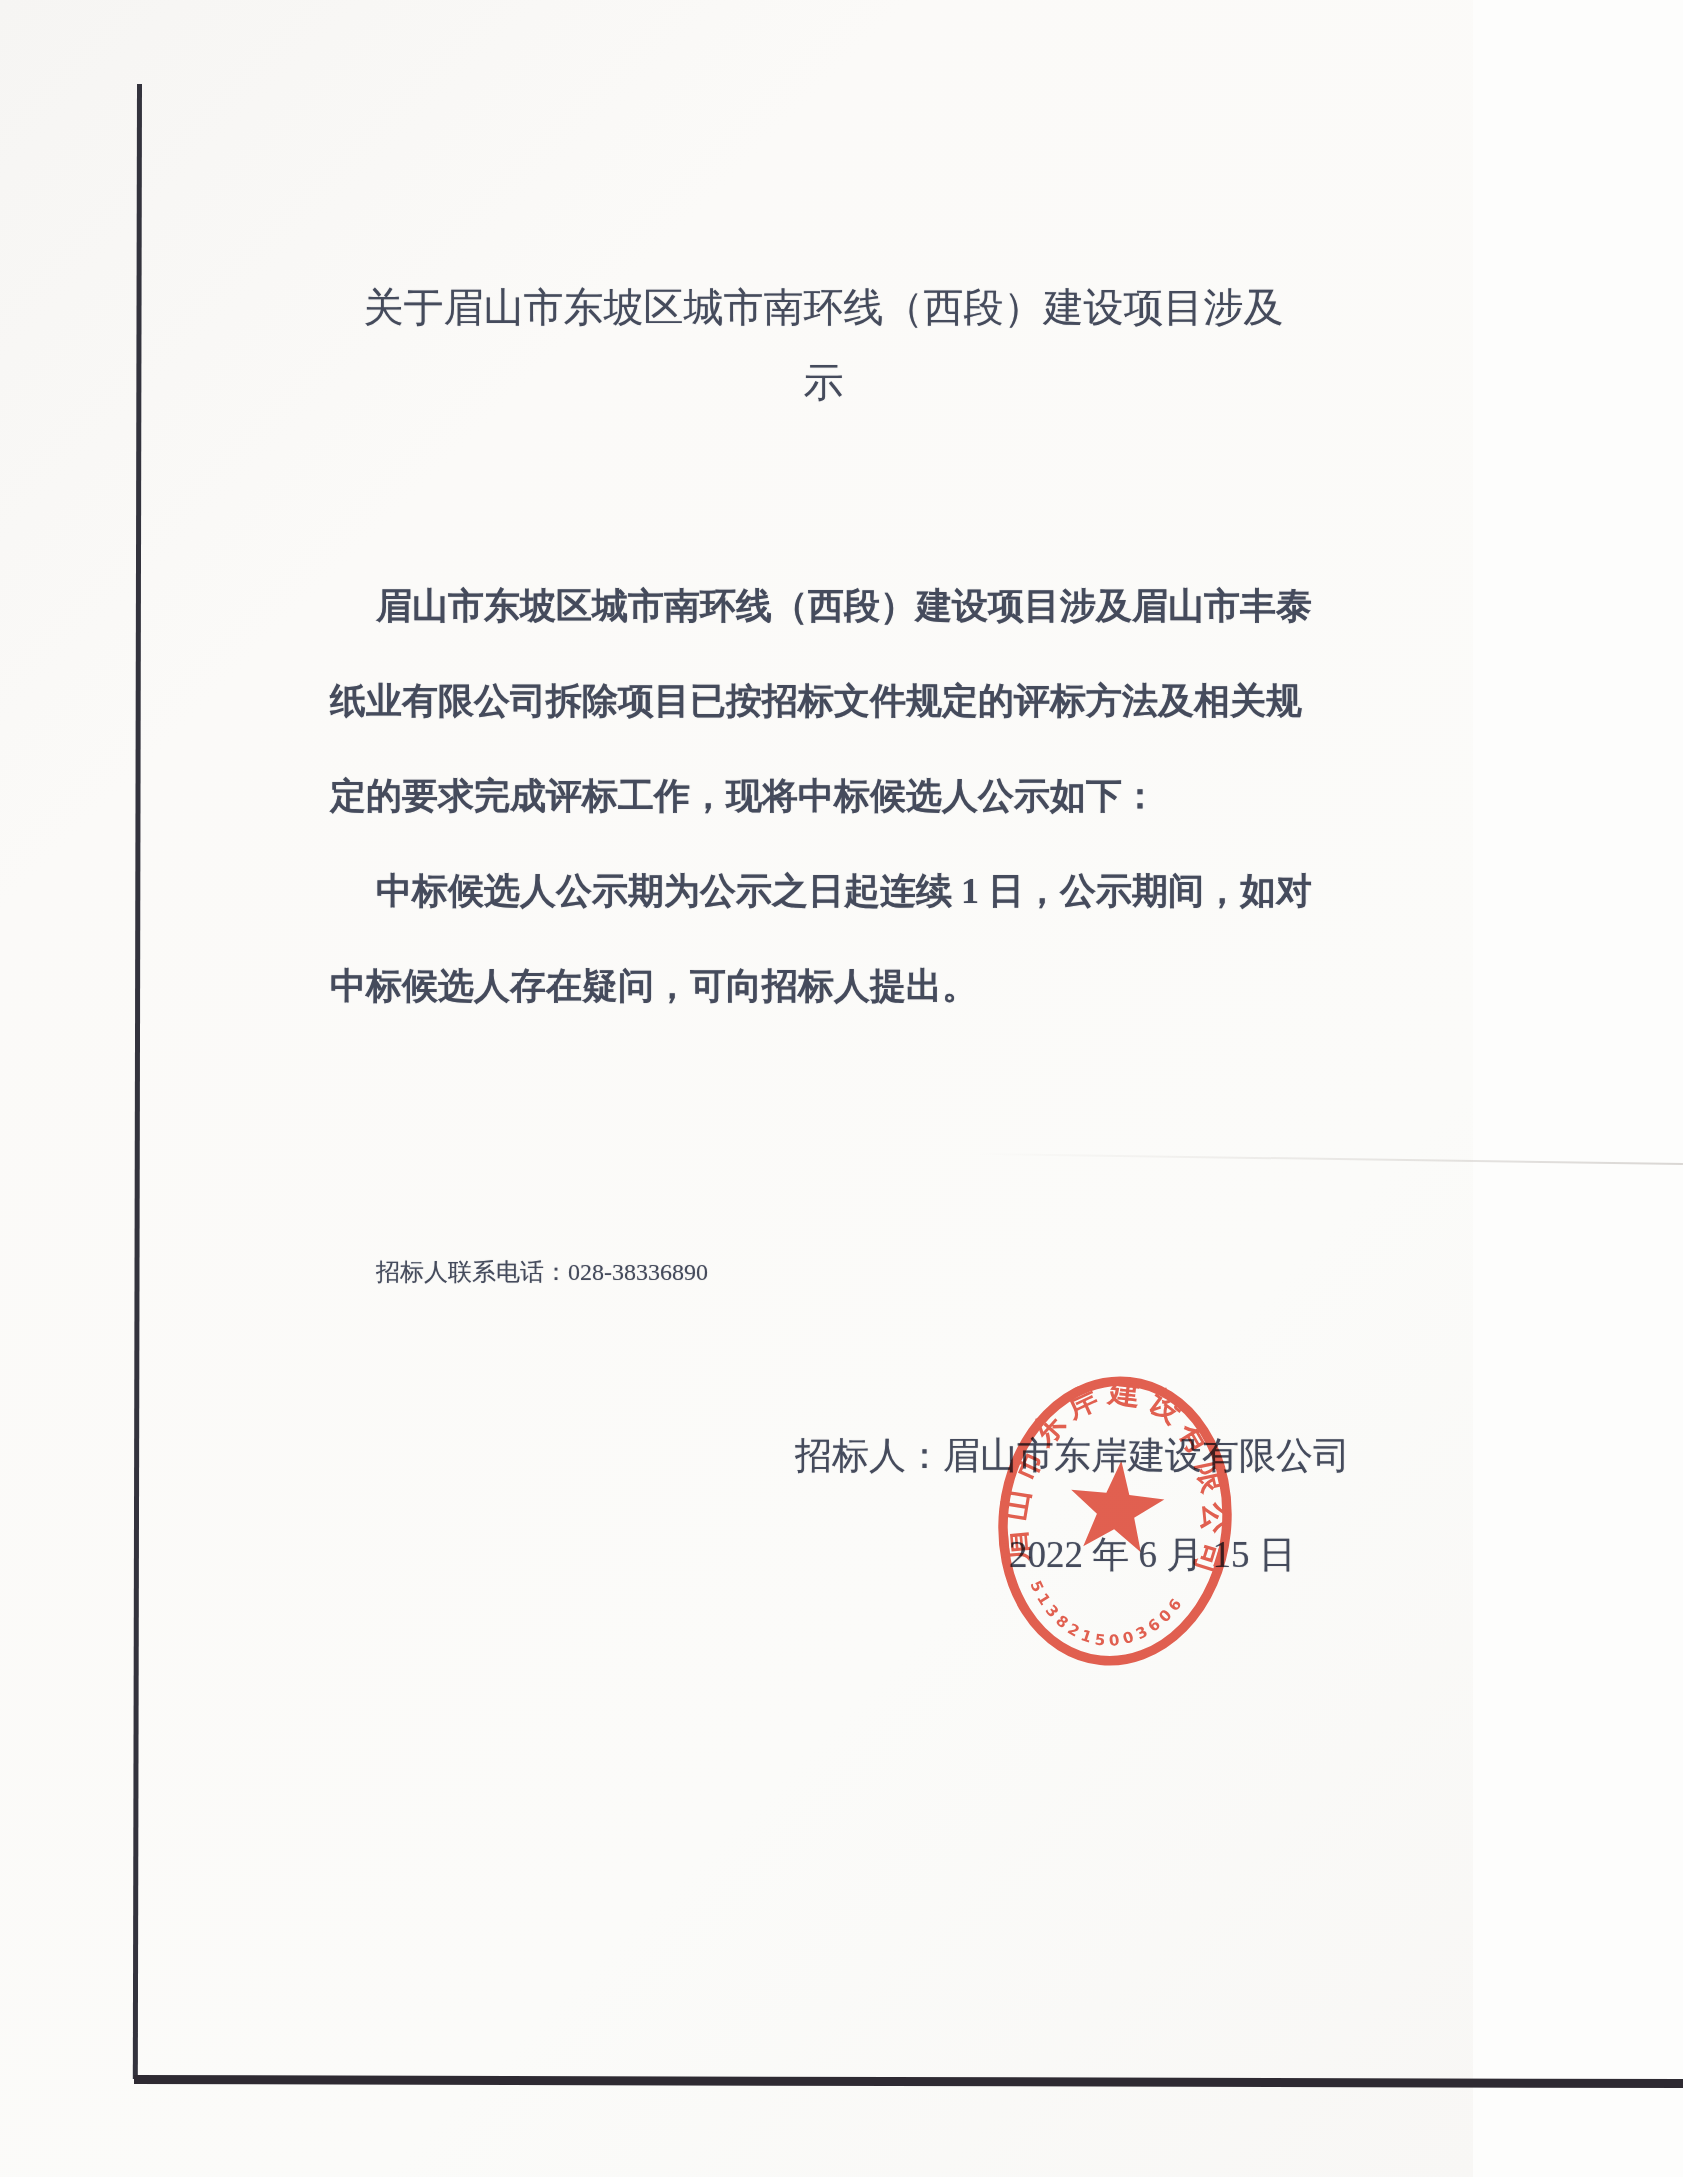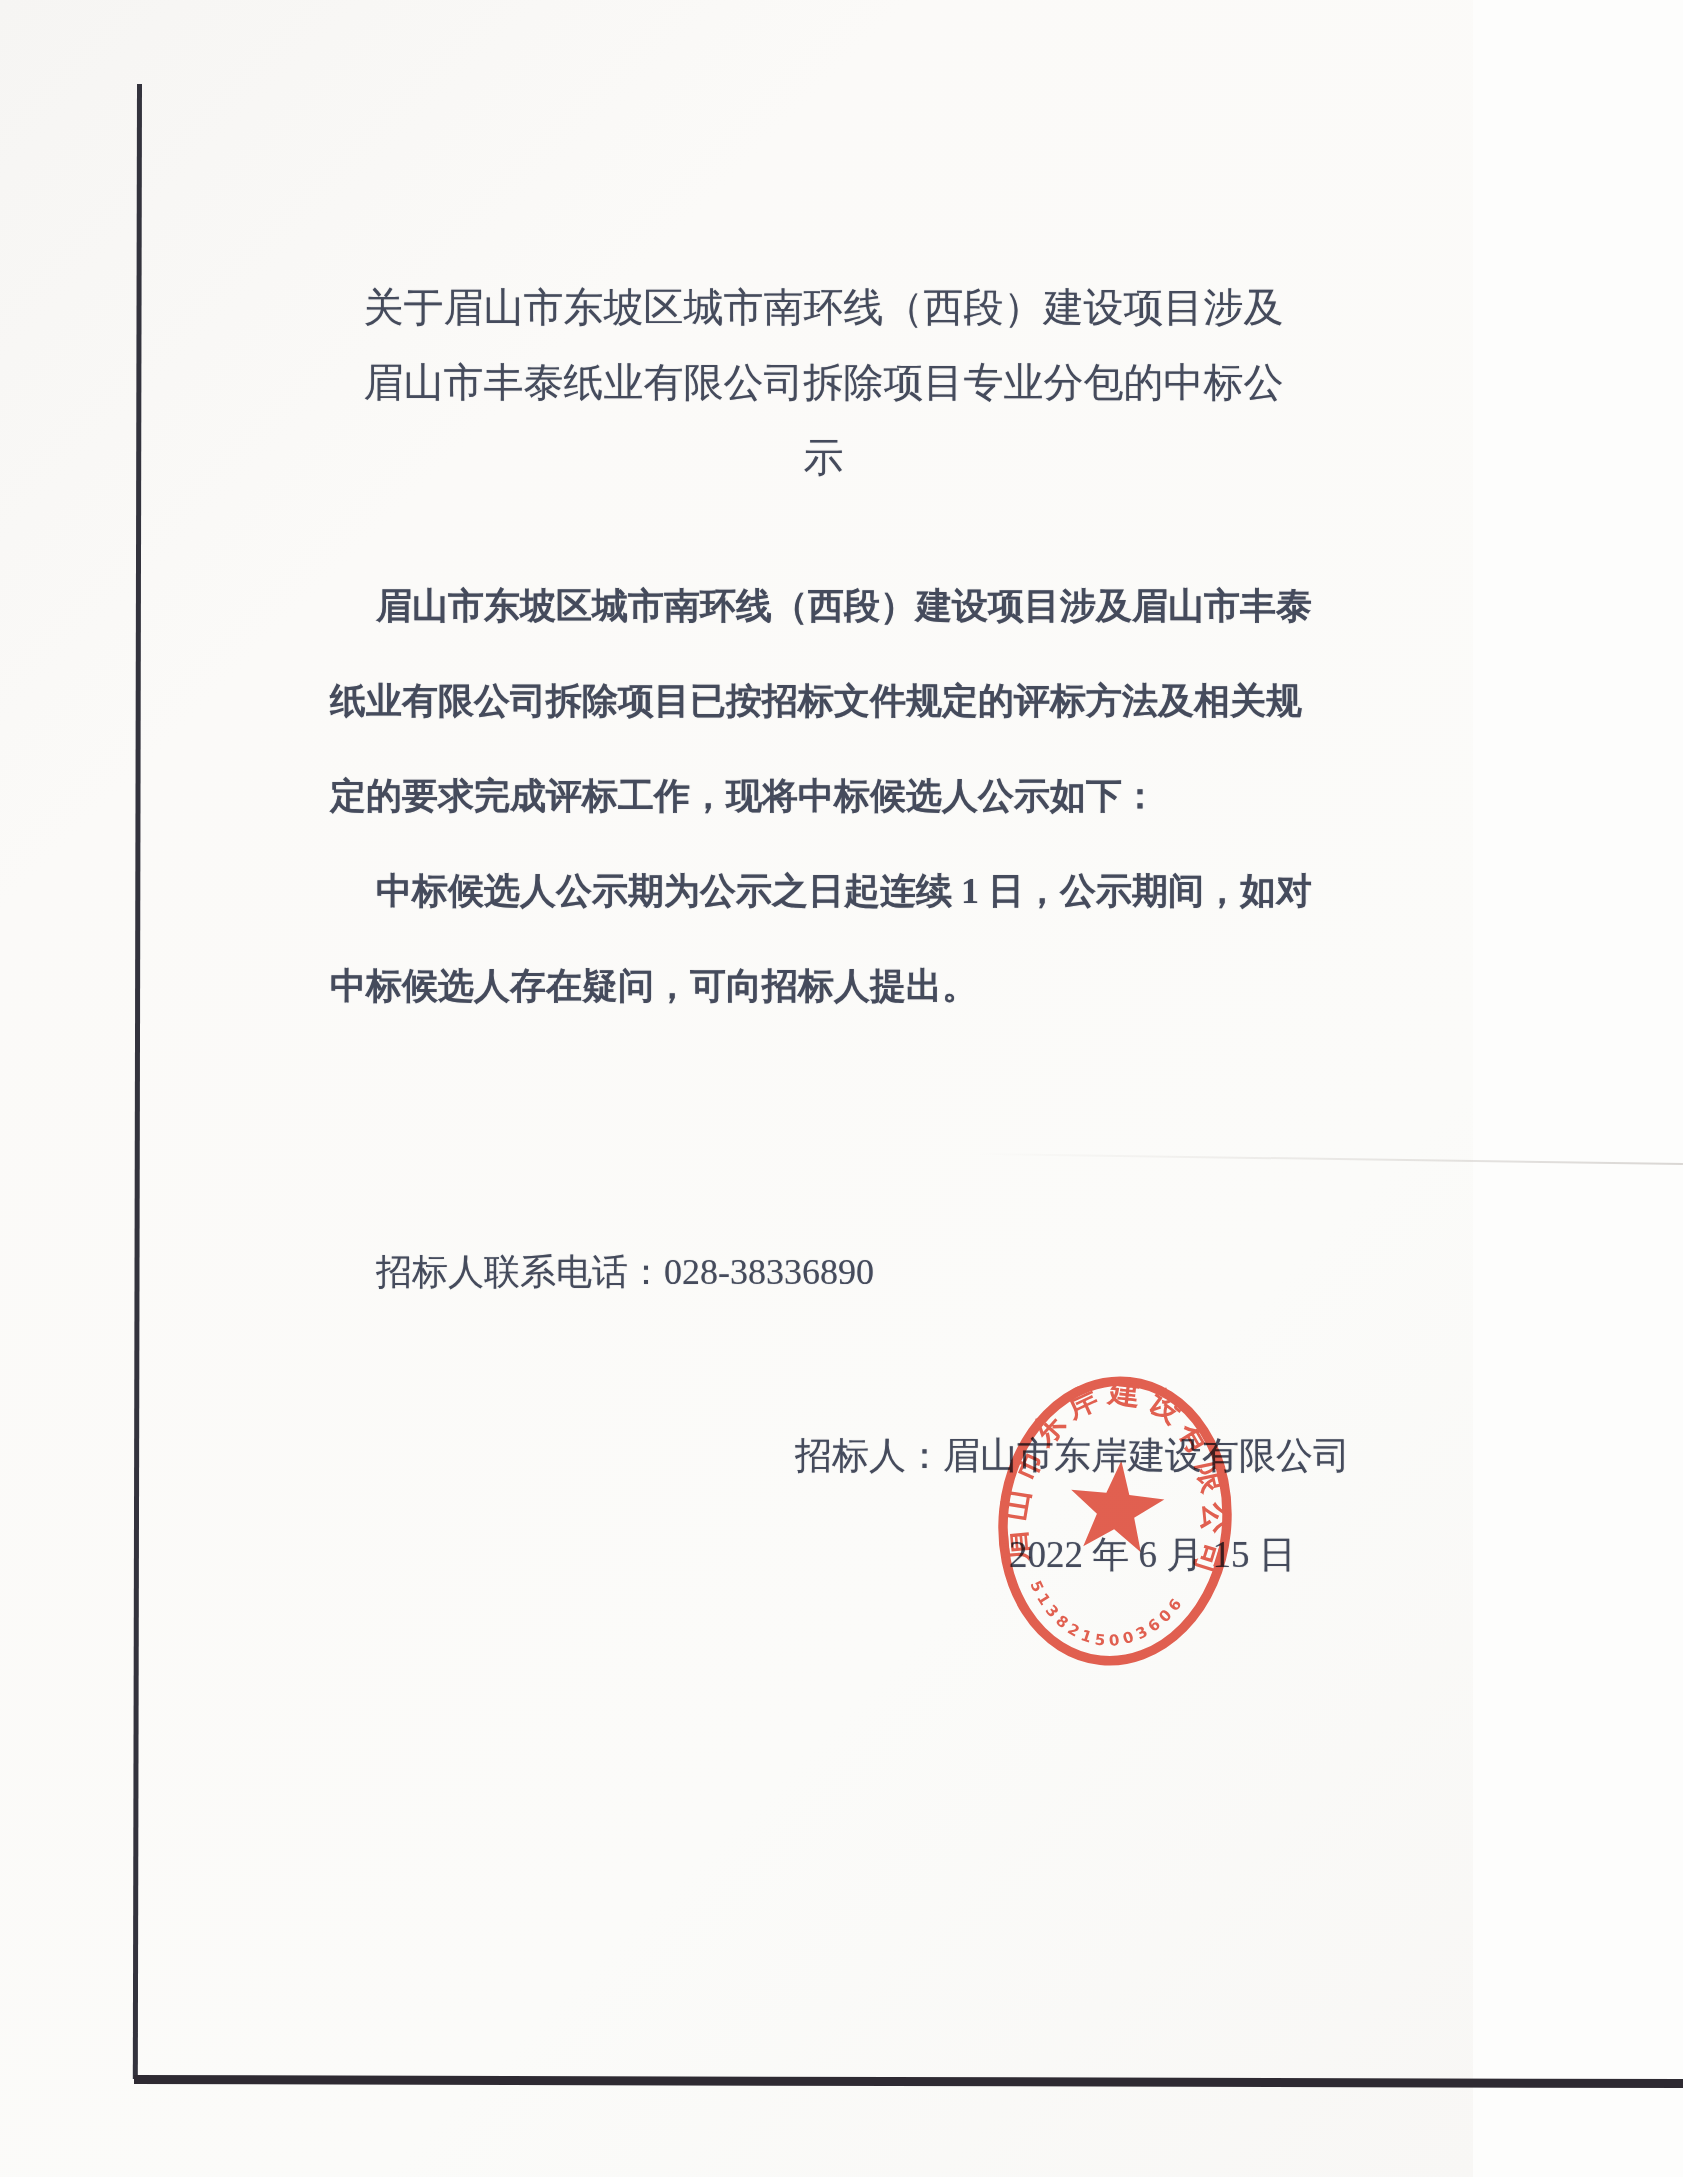--- a/index.html
+++ b/index.html
@@ -42,21 +42,21 @@
     letter-spacing: 0px; font-weight: 400;
   }
   .body-block {
     position: absolute; left: 330px; top: 559px; width: 1005px;
     font-size: 36px; line-height: 95px; font-weight: 700;
   }
   .body-line { white-space: nowrap; }
   .indent { text-indent: 46px; }
   .phone-block {
     position: absolute; left: 330px; top: 1225px; width: 1005px;
-    font-size: 36px; line-height: 95px; white-space: nowrap;
+    font-size: 24px; line-height: 95px; white-space: nowrap;
   }
   .signer-line {
     position: absolute; left: 795px; top: 1426px;
     font-size: 37px; line-height: 59px; white-space: nowrap;
   }
   .date-line {
     position: absolute; left: 1009px; top: 1525px;
     font-size: 37px; line-height: 59px; white-space: nowrap;
   }
   .seal {
@@ -80,21 +80,20 @@
 <body>
 
 <div class="scan">
 
   <div class="scan-edge-left"></div>
   <div class="scan-edge-bottom"></div>
   <div class="crease"></div>
 
   <div class="title-block txt">
     <div>关于眉山市东坡区城市南环线（西段）建设项目涉及</div>
-    <div>眉山市丰泰纸业有限公司拆除项目专业分包的中标公</div>
     <div>示</div>
   </div>
 
   <div class="body-block txt">
     <div class="body-line indent">眉山市东坡区城市南环线（西段）建设项目涉及眉山市丰泰</div>
     <div class="body-line">纸业有限公司拆除项目已按招标文件规定的评标方法及相关规</div>
     <div class="body-line">定的要求完成评标工作，现将中标候选人公示如下：</div>
     <div class="body-line indent">中标候选人公示期为公示之日起连续 1 日，公示期间，如对</div>
     <div class="body-line">中标候选人存在疑问，可向招标人提出。</div>
   </div>

